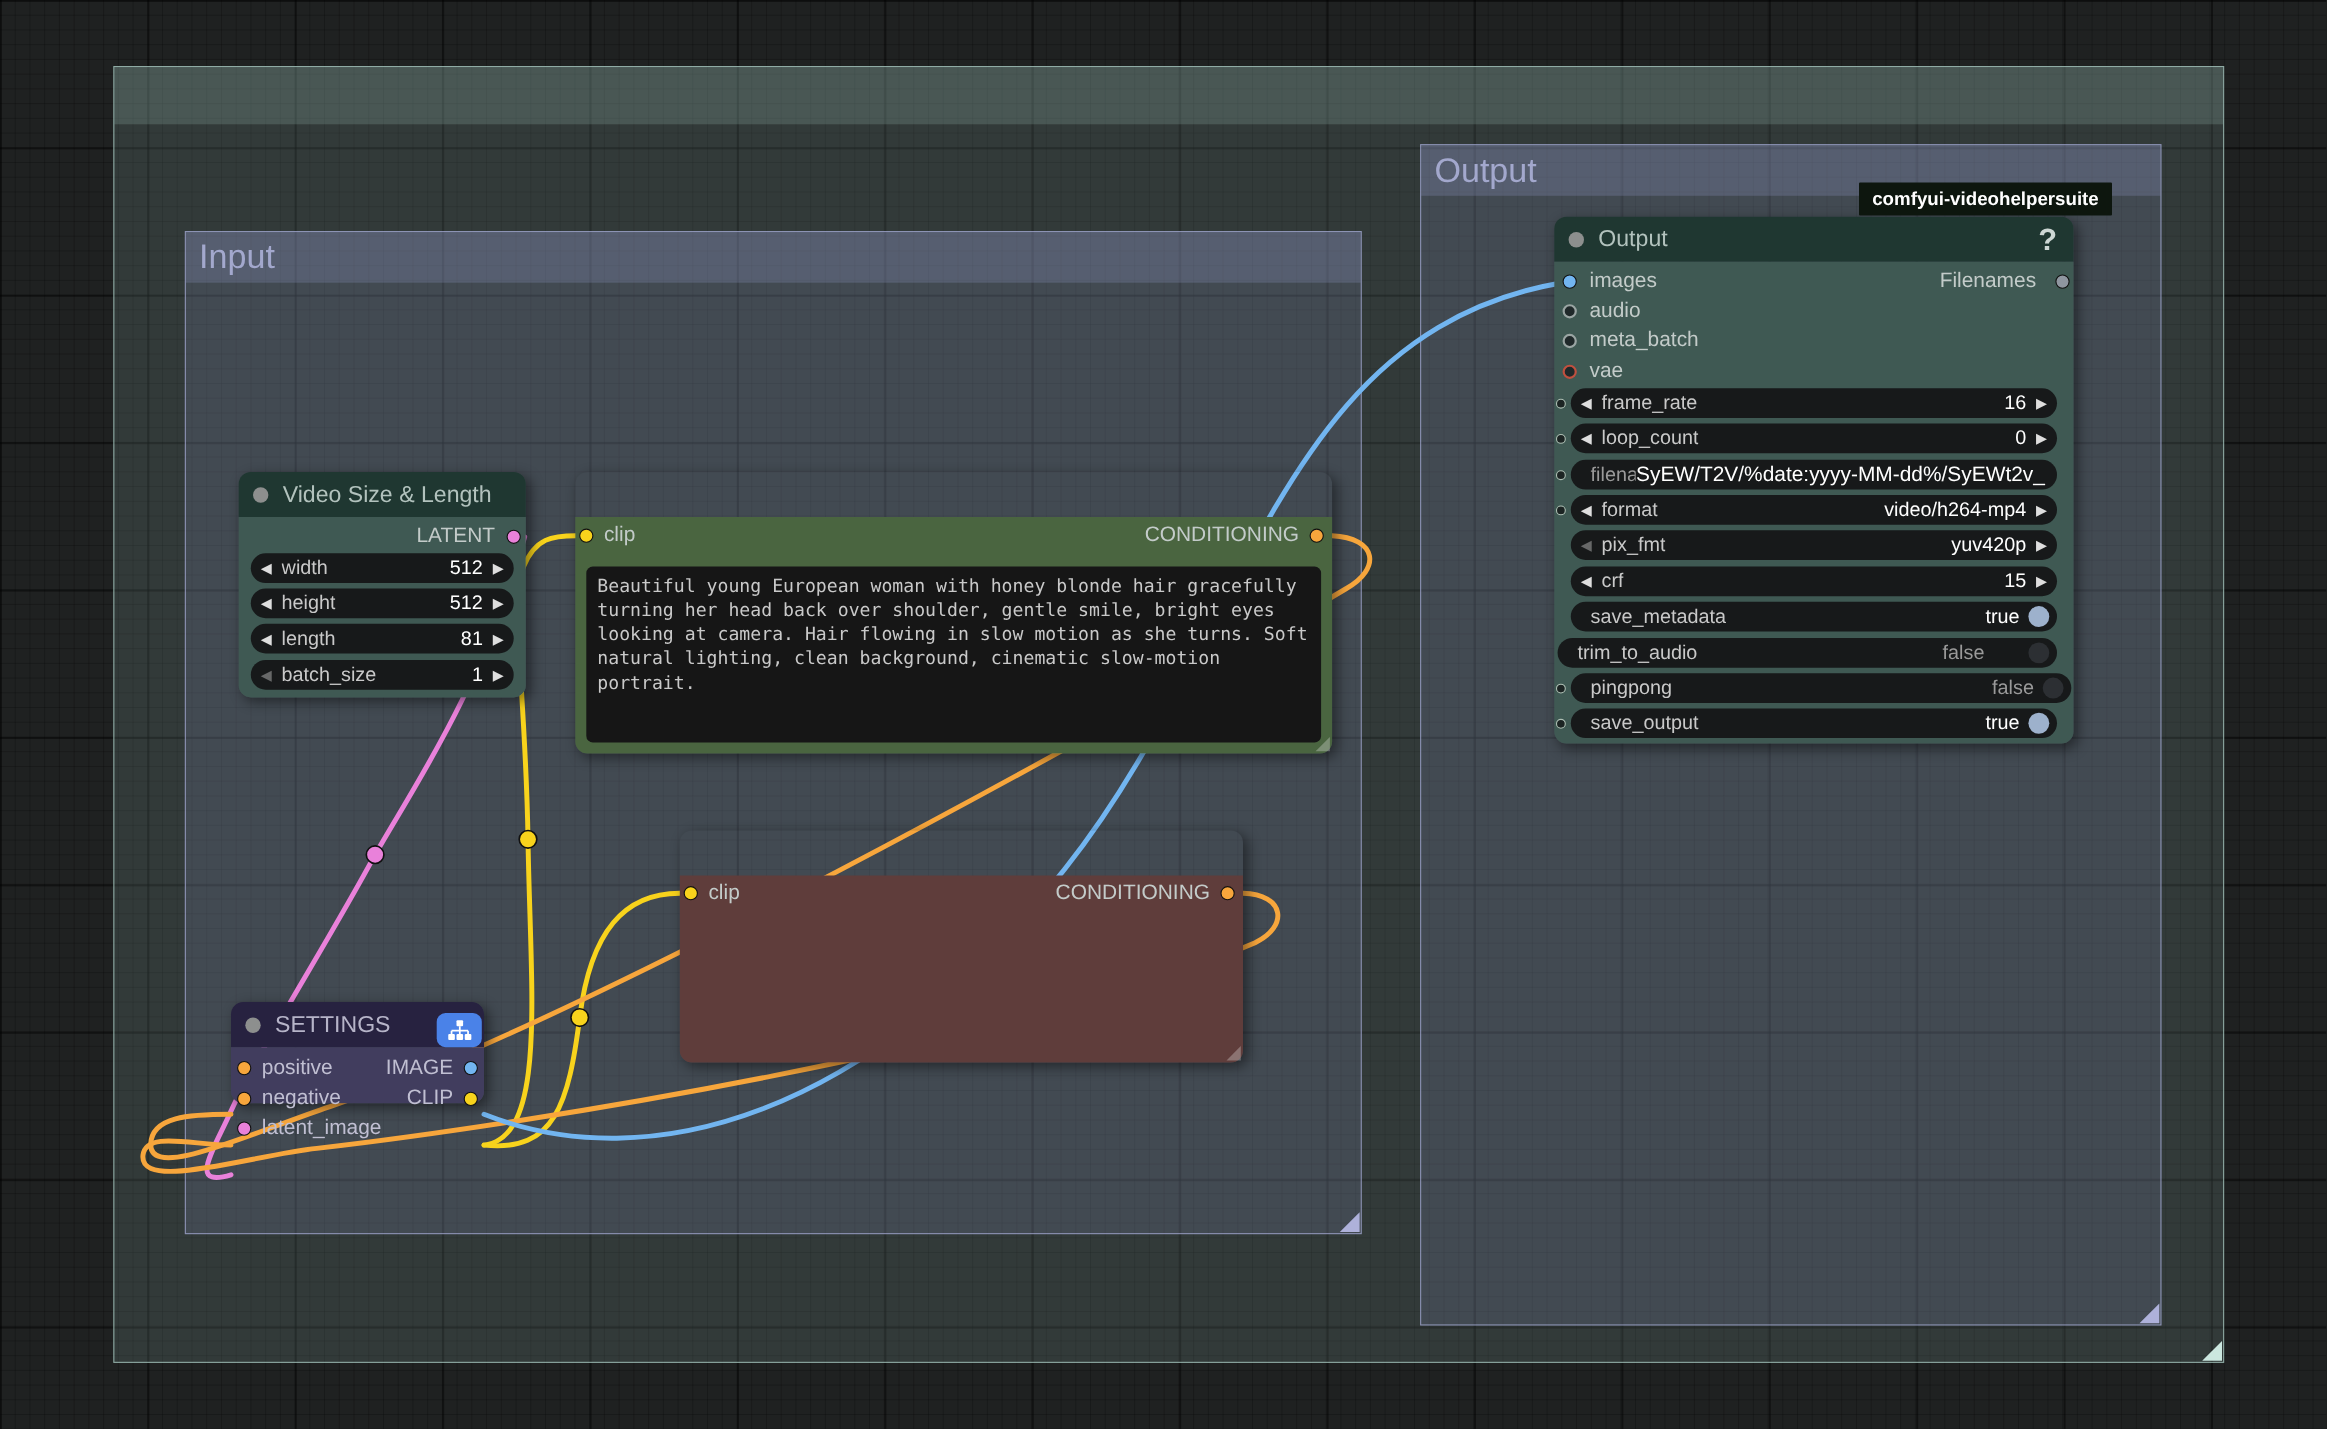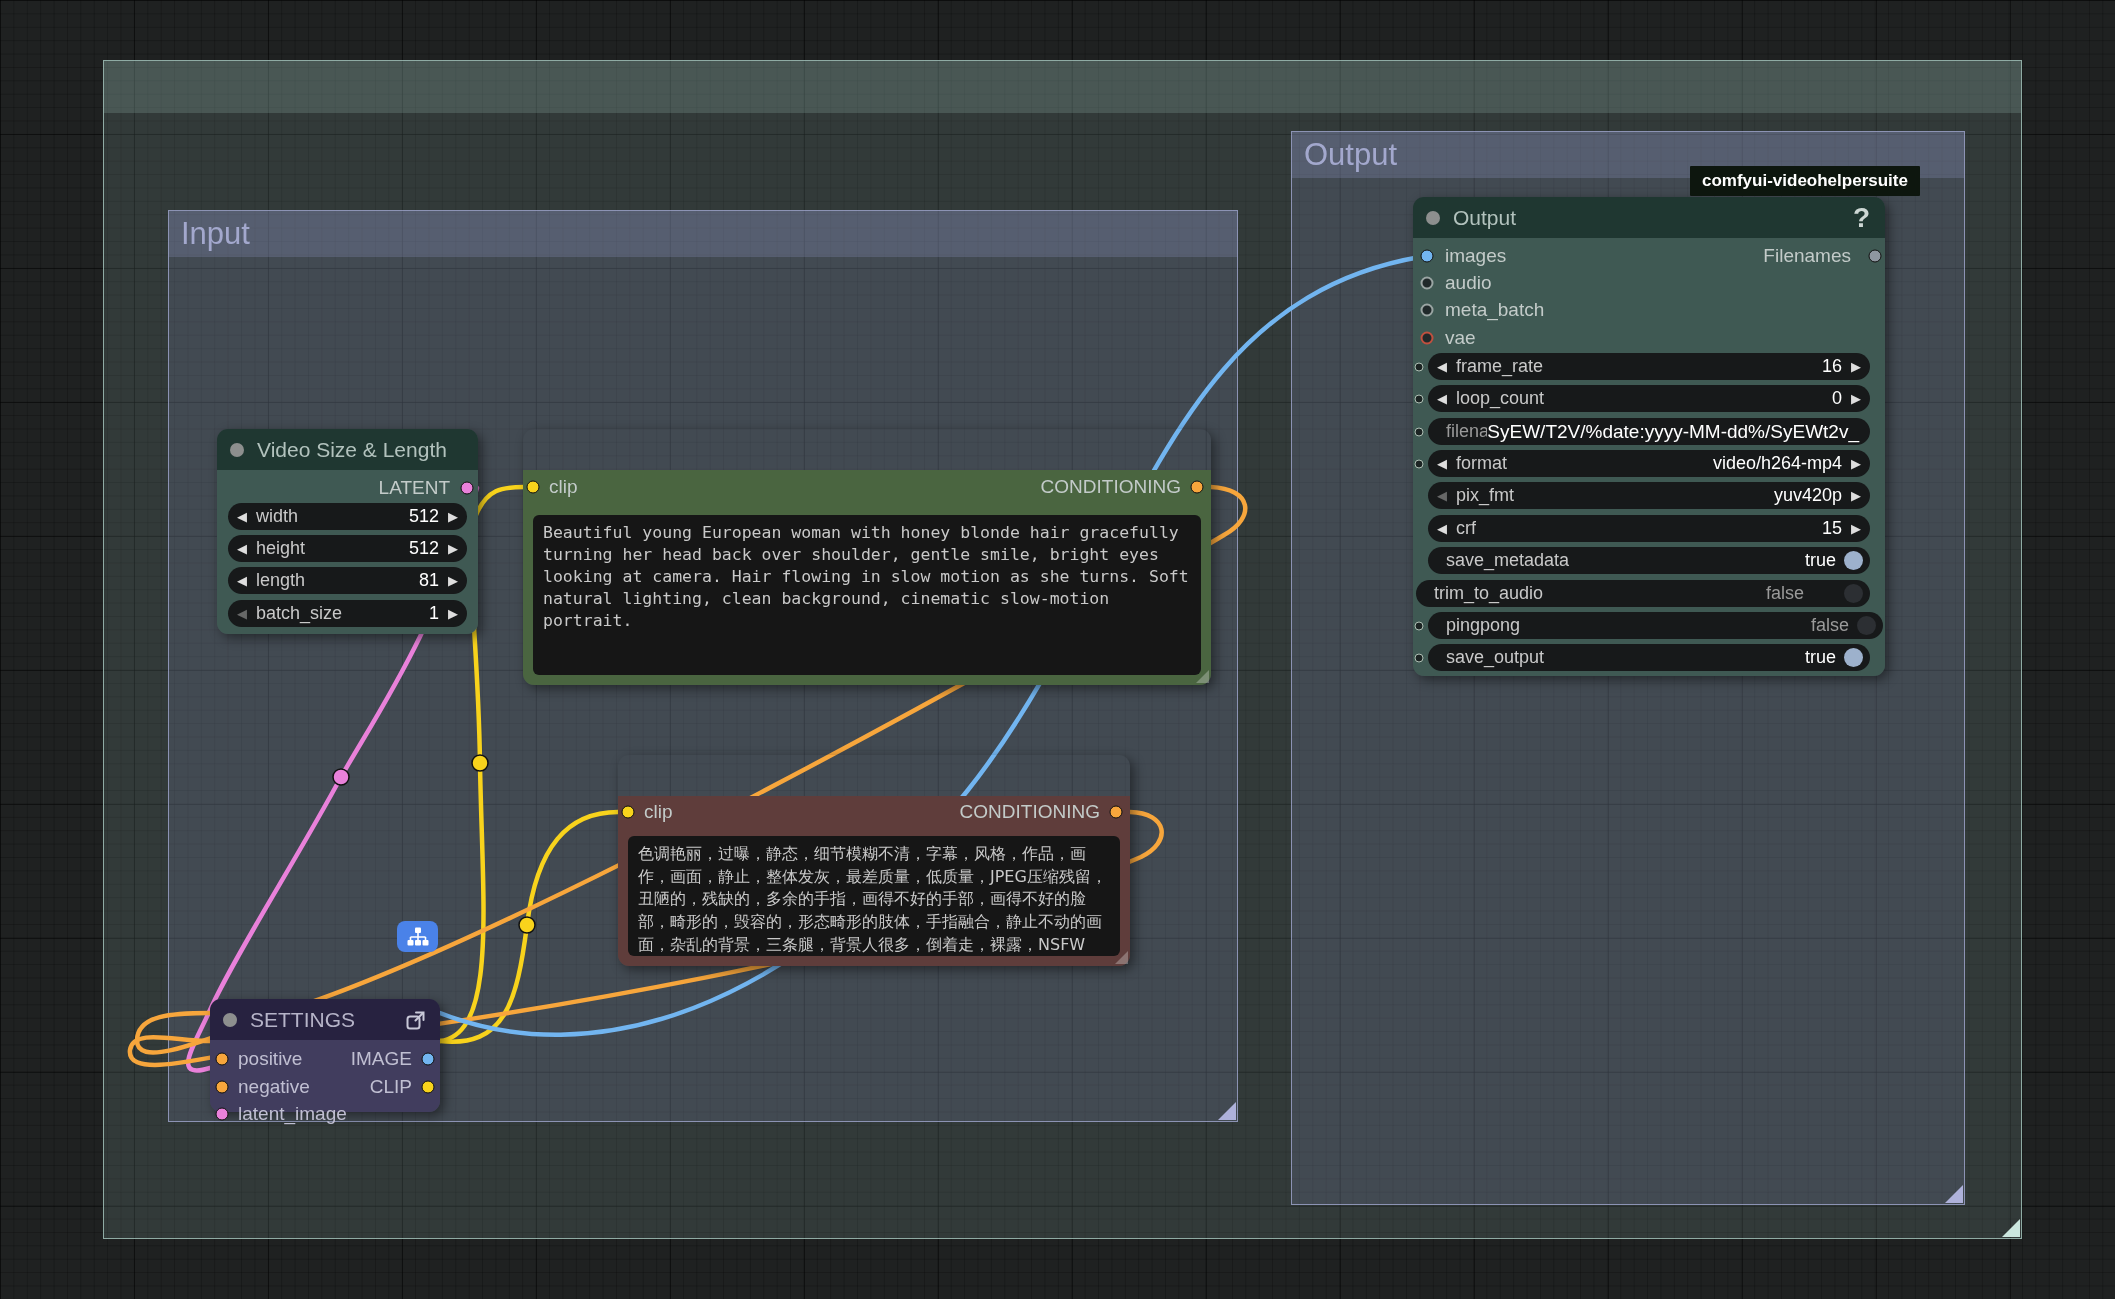--- a/index.html
+++ b/index.html
@@ -187,25 +187,24 @@
     <div class="ptext mono" style="left:10px;right:10px;top:86px;height:160px;">Beautiful young European woman with honey blonde hair gracefully turning her head back over shoulder, gentle smile, bright eyes looking at camera. Hair flowing in slow motion as she turns. Soft natural lighting, clean background, cinematic slow-motion portrait.</div>
     <div class="ntri"></div>
   </div>
 
   <div class="node node-red" style="left:618px;top:755px;width:512px;height:211px;">
     <div class="nbody"></div>
     <span class="pin pin-clip" style="left:10px;top:57px;"></span>
     <span class="iolabel in" style="left:26px;top:57px;">clip</span>
     <span class="iolabel out" style="right:30px;top:57px;">CONDITIONING</span>
     <span class="pin pin-cond" style="left:498px;top:57px;"></span>
-    <div class="ptext cjk" style="left:10px;right:10px;top:81px;height:120px;">色调艳丽，过曝，静态，细节模糊不清，字幕，风格，作品，画作，画面，静止，整体发灰，最差质量，低质量，JPEG压缩残留，丑陋的，残缺的，多余的手指，画得不好的手部，画得不好的脸部，畸形的，毁容的，形态畸形的肢体，手指融合，静止不动的画面，杂乱的背景，三条腿，背景人很多，倒着走，裸露，NSFW</div>
     <div class="ntri"></div>
   </div>
 
-  <div class="node node-purple" style="left:210px;top:999px;width:230px;height:113px;">
+  <div class="node node-purple" style="left:210px;top:911px;width:230px;height:92px;">
     <div class="ntitle">
       <span class="tdot"></span>
       <span>SETTINGS</span>
       <svg class="expicon" viewBox="0 0 24 24">
         <rect x="3.5" y="8.5" width="12" height="12" rx="2.5" fill="none" stroke="#c9c9d8" stroke-width="2"></rect>
         <path d="M12 4.5h7.5V12" fill="none" stroke="#c9c9d8" stroke-width="2" stroke-linecap="round"></path>
         <path d="M19 5l-7.5 7.5" fill="none" stroke="#c9c9d8" stroke-width="2" stroke-linecap="round"></path>
       </svg>
     </div>
     <div class="nbody"></div>

